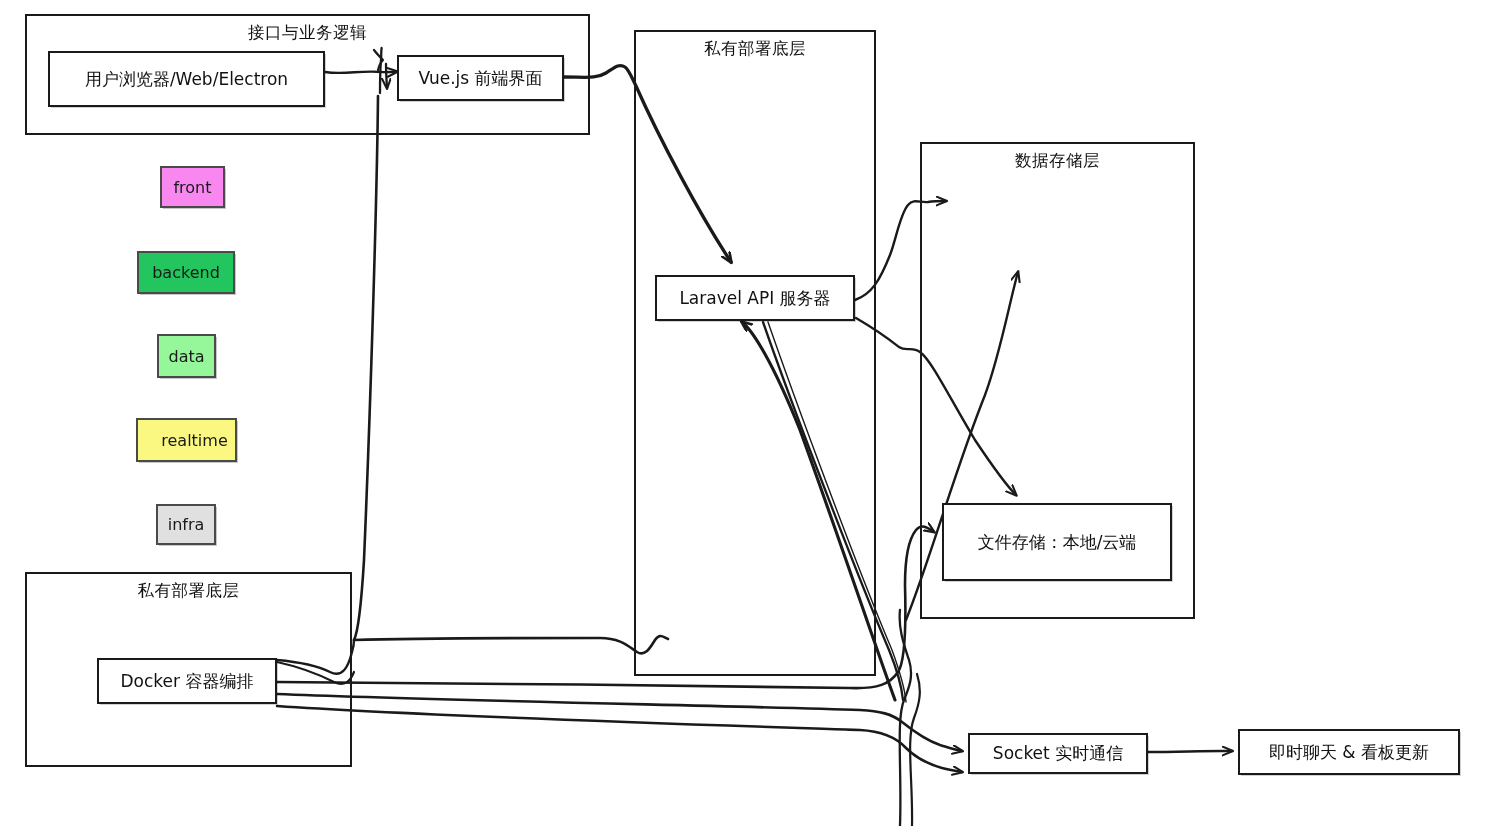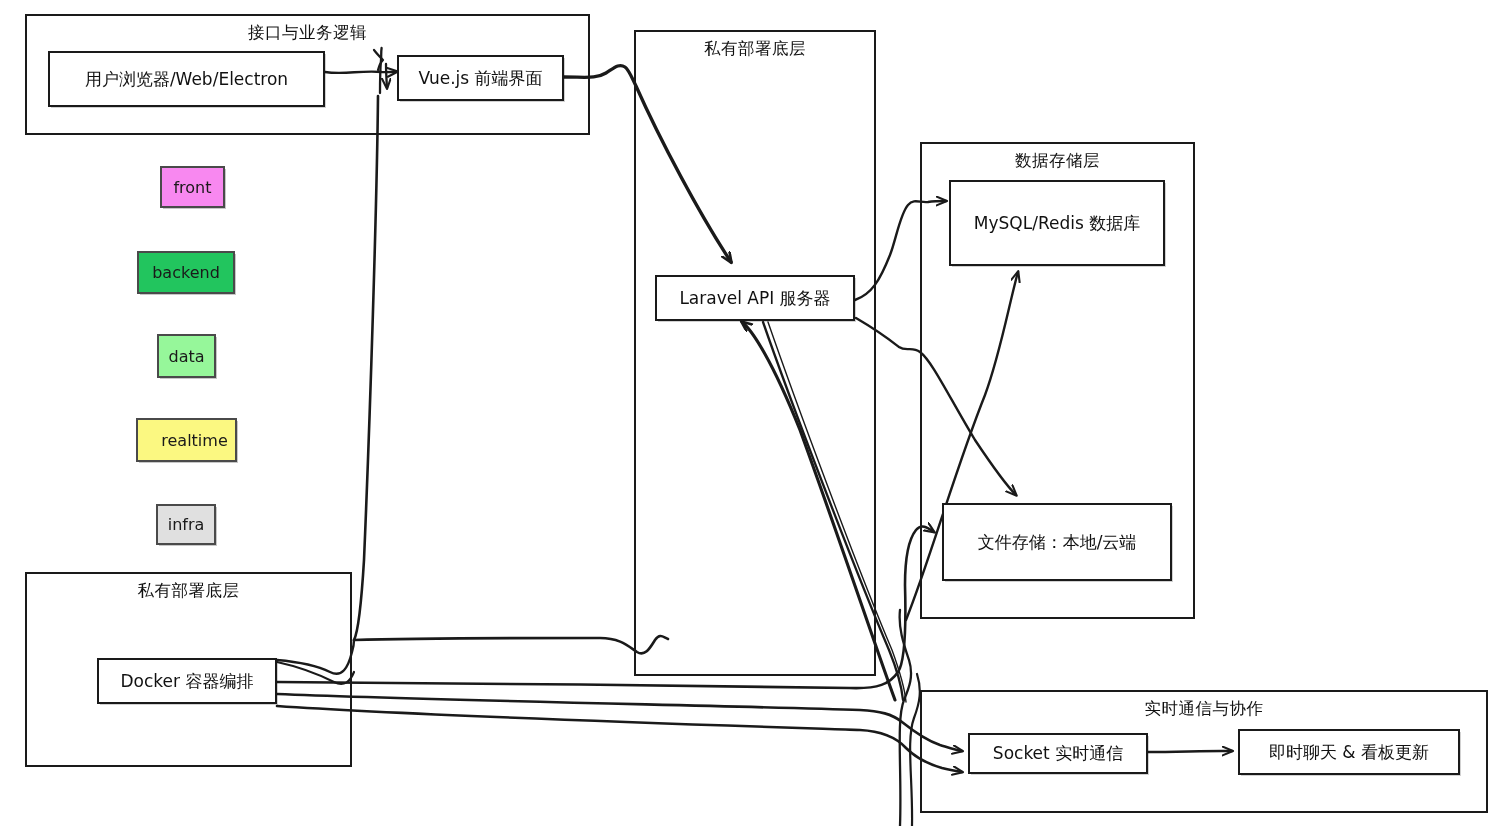--- a/index.html
+++ b/index.html
@@ -162,39 +162,33 @@
   </div>
 
   <div class="group" style="left:920px;top:142px;width:275px;height:477px;">
     <div class="group-title">数据存储层</div>
   </div>
 
   <div class="group" style="left:25px;top:572px;width:327px;height:195px;">
     <div class="group-title">私有部署底层</div>
   </div>
 
-  <div class="group" style="left:920px;top:690px;width:568px;height:123px;">
-    <div class="group-title">实时通信与协作</div>
-  </div>
 
   <div class="node" style="left:48px;top:51px;width:277px;height:56px;">
     <span>用户浏览器/Web/Electron</span>
   </div>
 
   <div class="node" style="left:655px;top:275px;width:200px;height:46px;">
     <span>Laravel API 服务器</span>
   </div>
 
   <div class="node" style="left:397px;top:55px;width:167px;height:46px;">
     <span>Vue.js 前端界面</span>
   </div>
 
-  <div class="node" style="left:949px;top:180px;width:216px;height:86px;">
-    <span>MySQL/Redis 数据库</span>
-  </div>
 
   <div class="node" style="left:942px;top:503px;width:230px;height:78px;">
     <span>文件存储：本地/云端</span>
   </div>
 
   <div class="node" style="left:97px;top:658px;width:180px;height:46px;">
     <span>Docker 容器编排</span>
   </div>
 
   <div class="node" style="left:968px;top:733px;width:180px;height:41px;">

